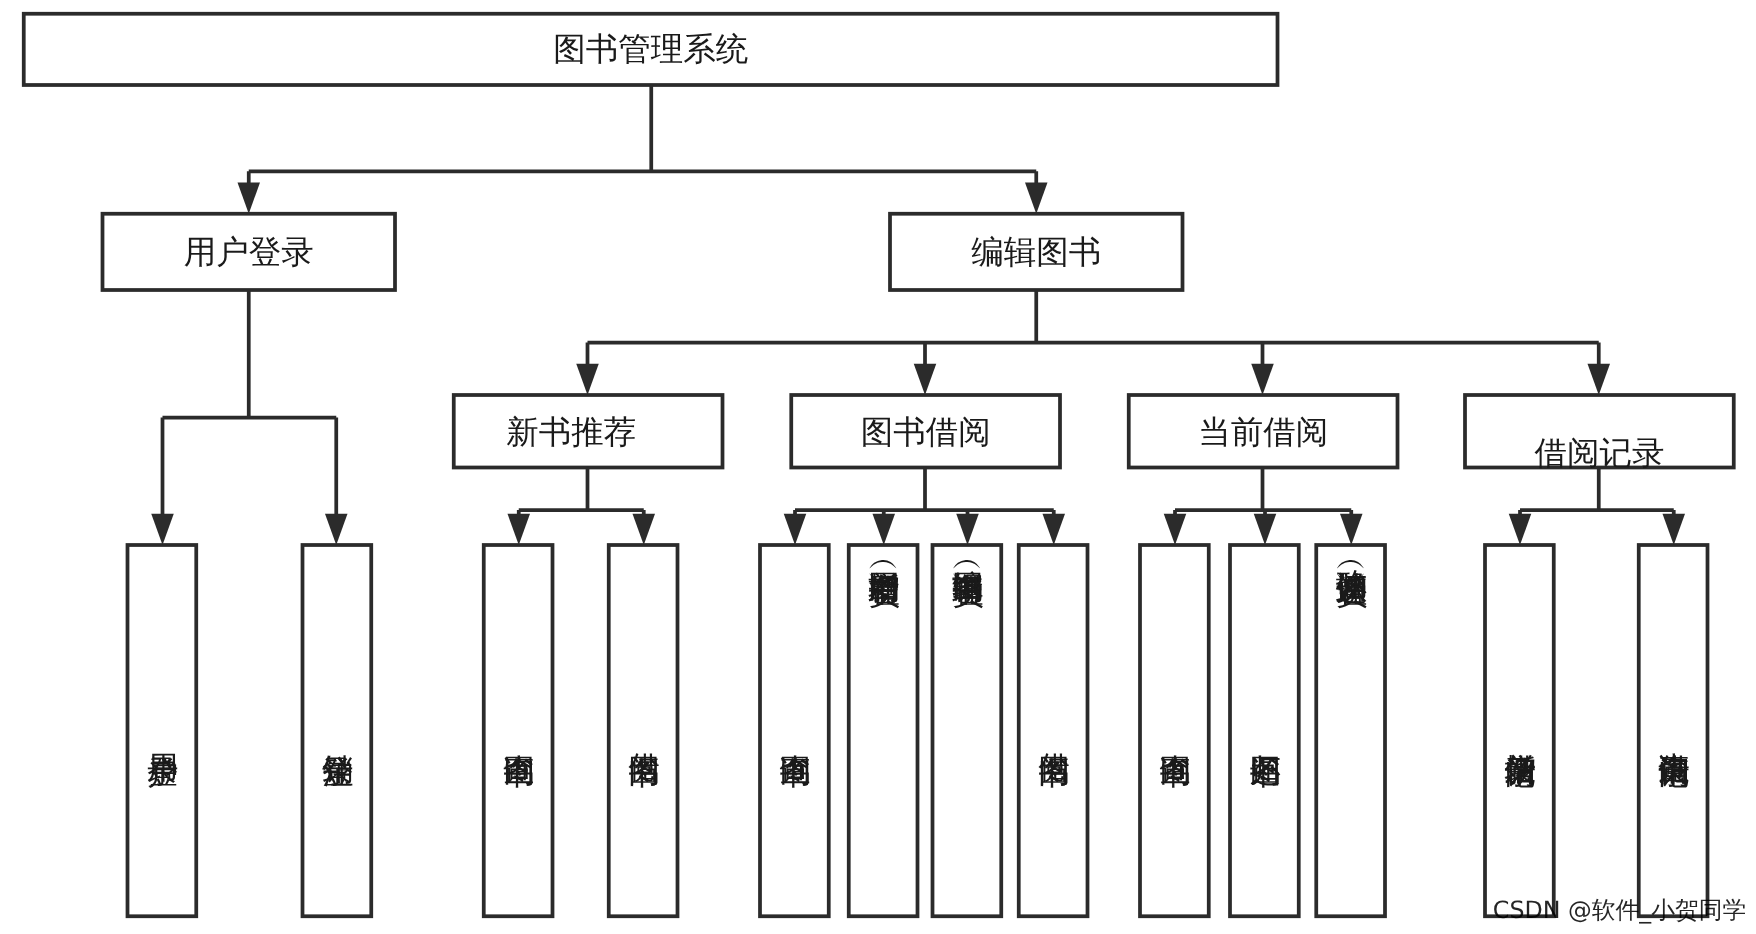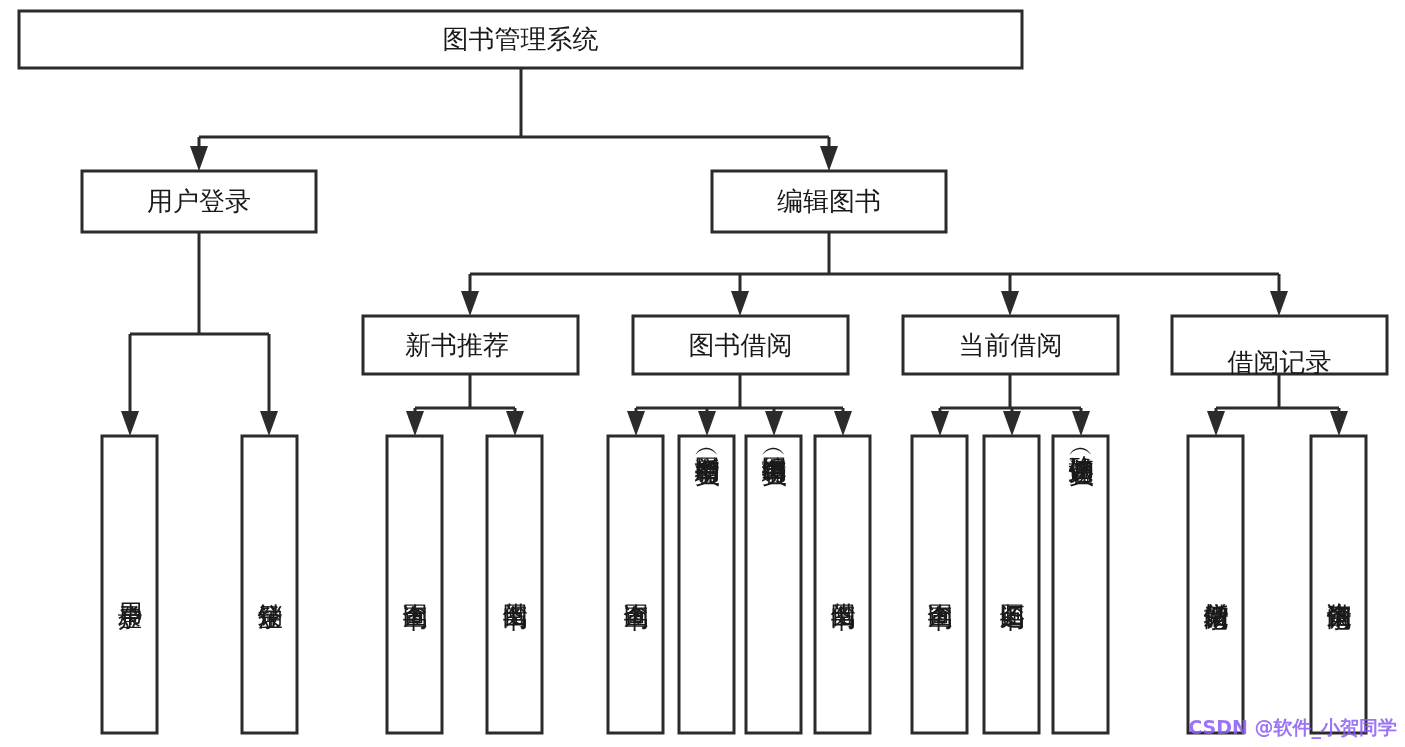--- a/index.html
+++ b/index.html
@@ -72,25 +72,24 @@
     font-size: 26px;
     color: #1a1a1a;
     white-space: nowrap;
   }
   #watermark {
     position: absolute;
     right: 8px;
     bottom: 6px;
     font-family: "DejaVu Sans", "Liberation Sans", sans-serif;
     font-size: 19px;
-    color: #8b5cf6;
+    color: #000000;
     opacity: 0.85;
     white-space: nowrap;
     pointer-events: none;
-    font-weight: bold;
   }
 </style>
 </head>
 <body>
 
 <div id="diagram-root">
 
   <svg class="flow" viewBox="0 0 1405 747">
 
     <rect class="node-rect" x="19" y="11" width="1003" height="57"></rect>

